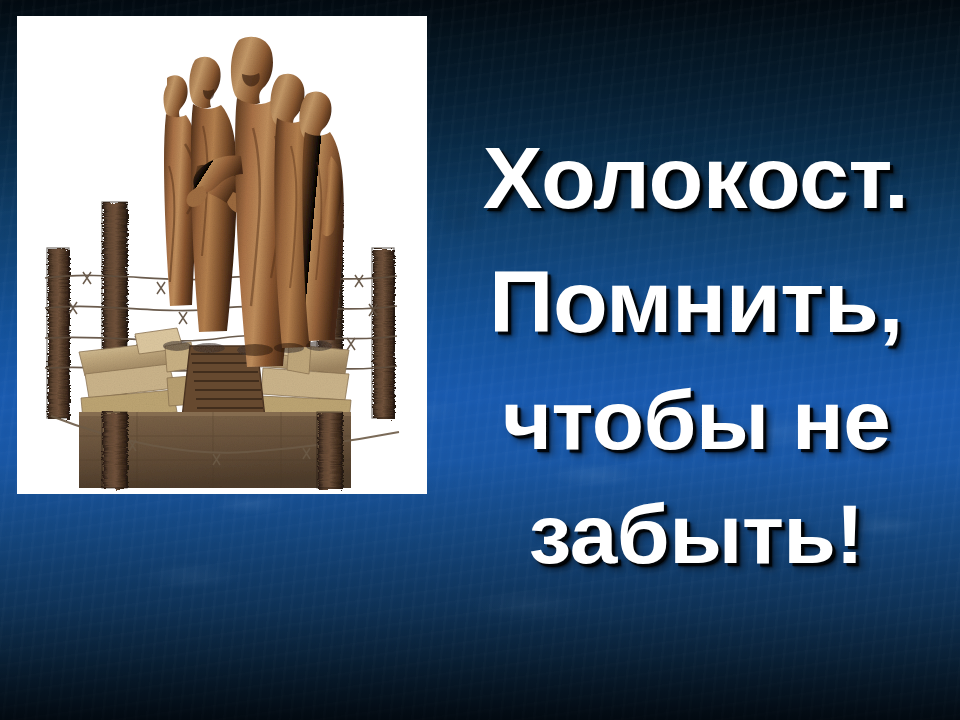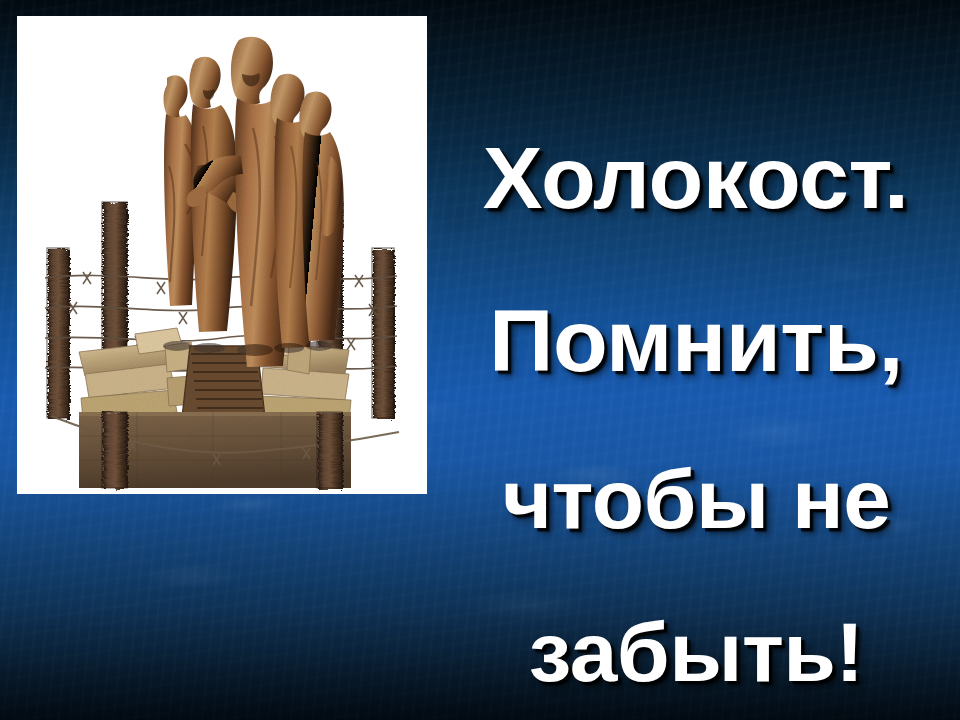--- a/index.html
+++ b/index.html
@@ -109,21 +109,21 @@
   
   #headline {
     position: absolute;
     left: 432px;
     top: 134px;
     width: 528px;
     height: 560px;
     display: flex;
     flex-direction: column;
     align-items: center;
-    justify-content: space-between;
+    justify-content: flex-start;
   }
   .hl-line {
     color: #ffffff;
     font-family: "Liberation Sans", sans-serif;
     font-weight: bold;
     font-size: 86px;
     line-height: 1.0;
     letter-spacing: -0.5px;
     white-space: nowrap;
     text-shadow:

